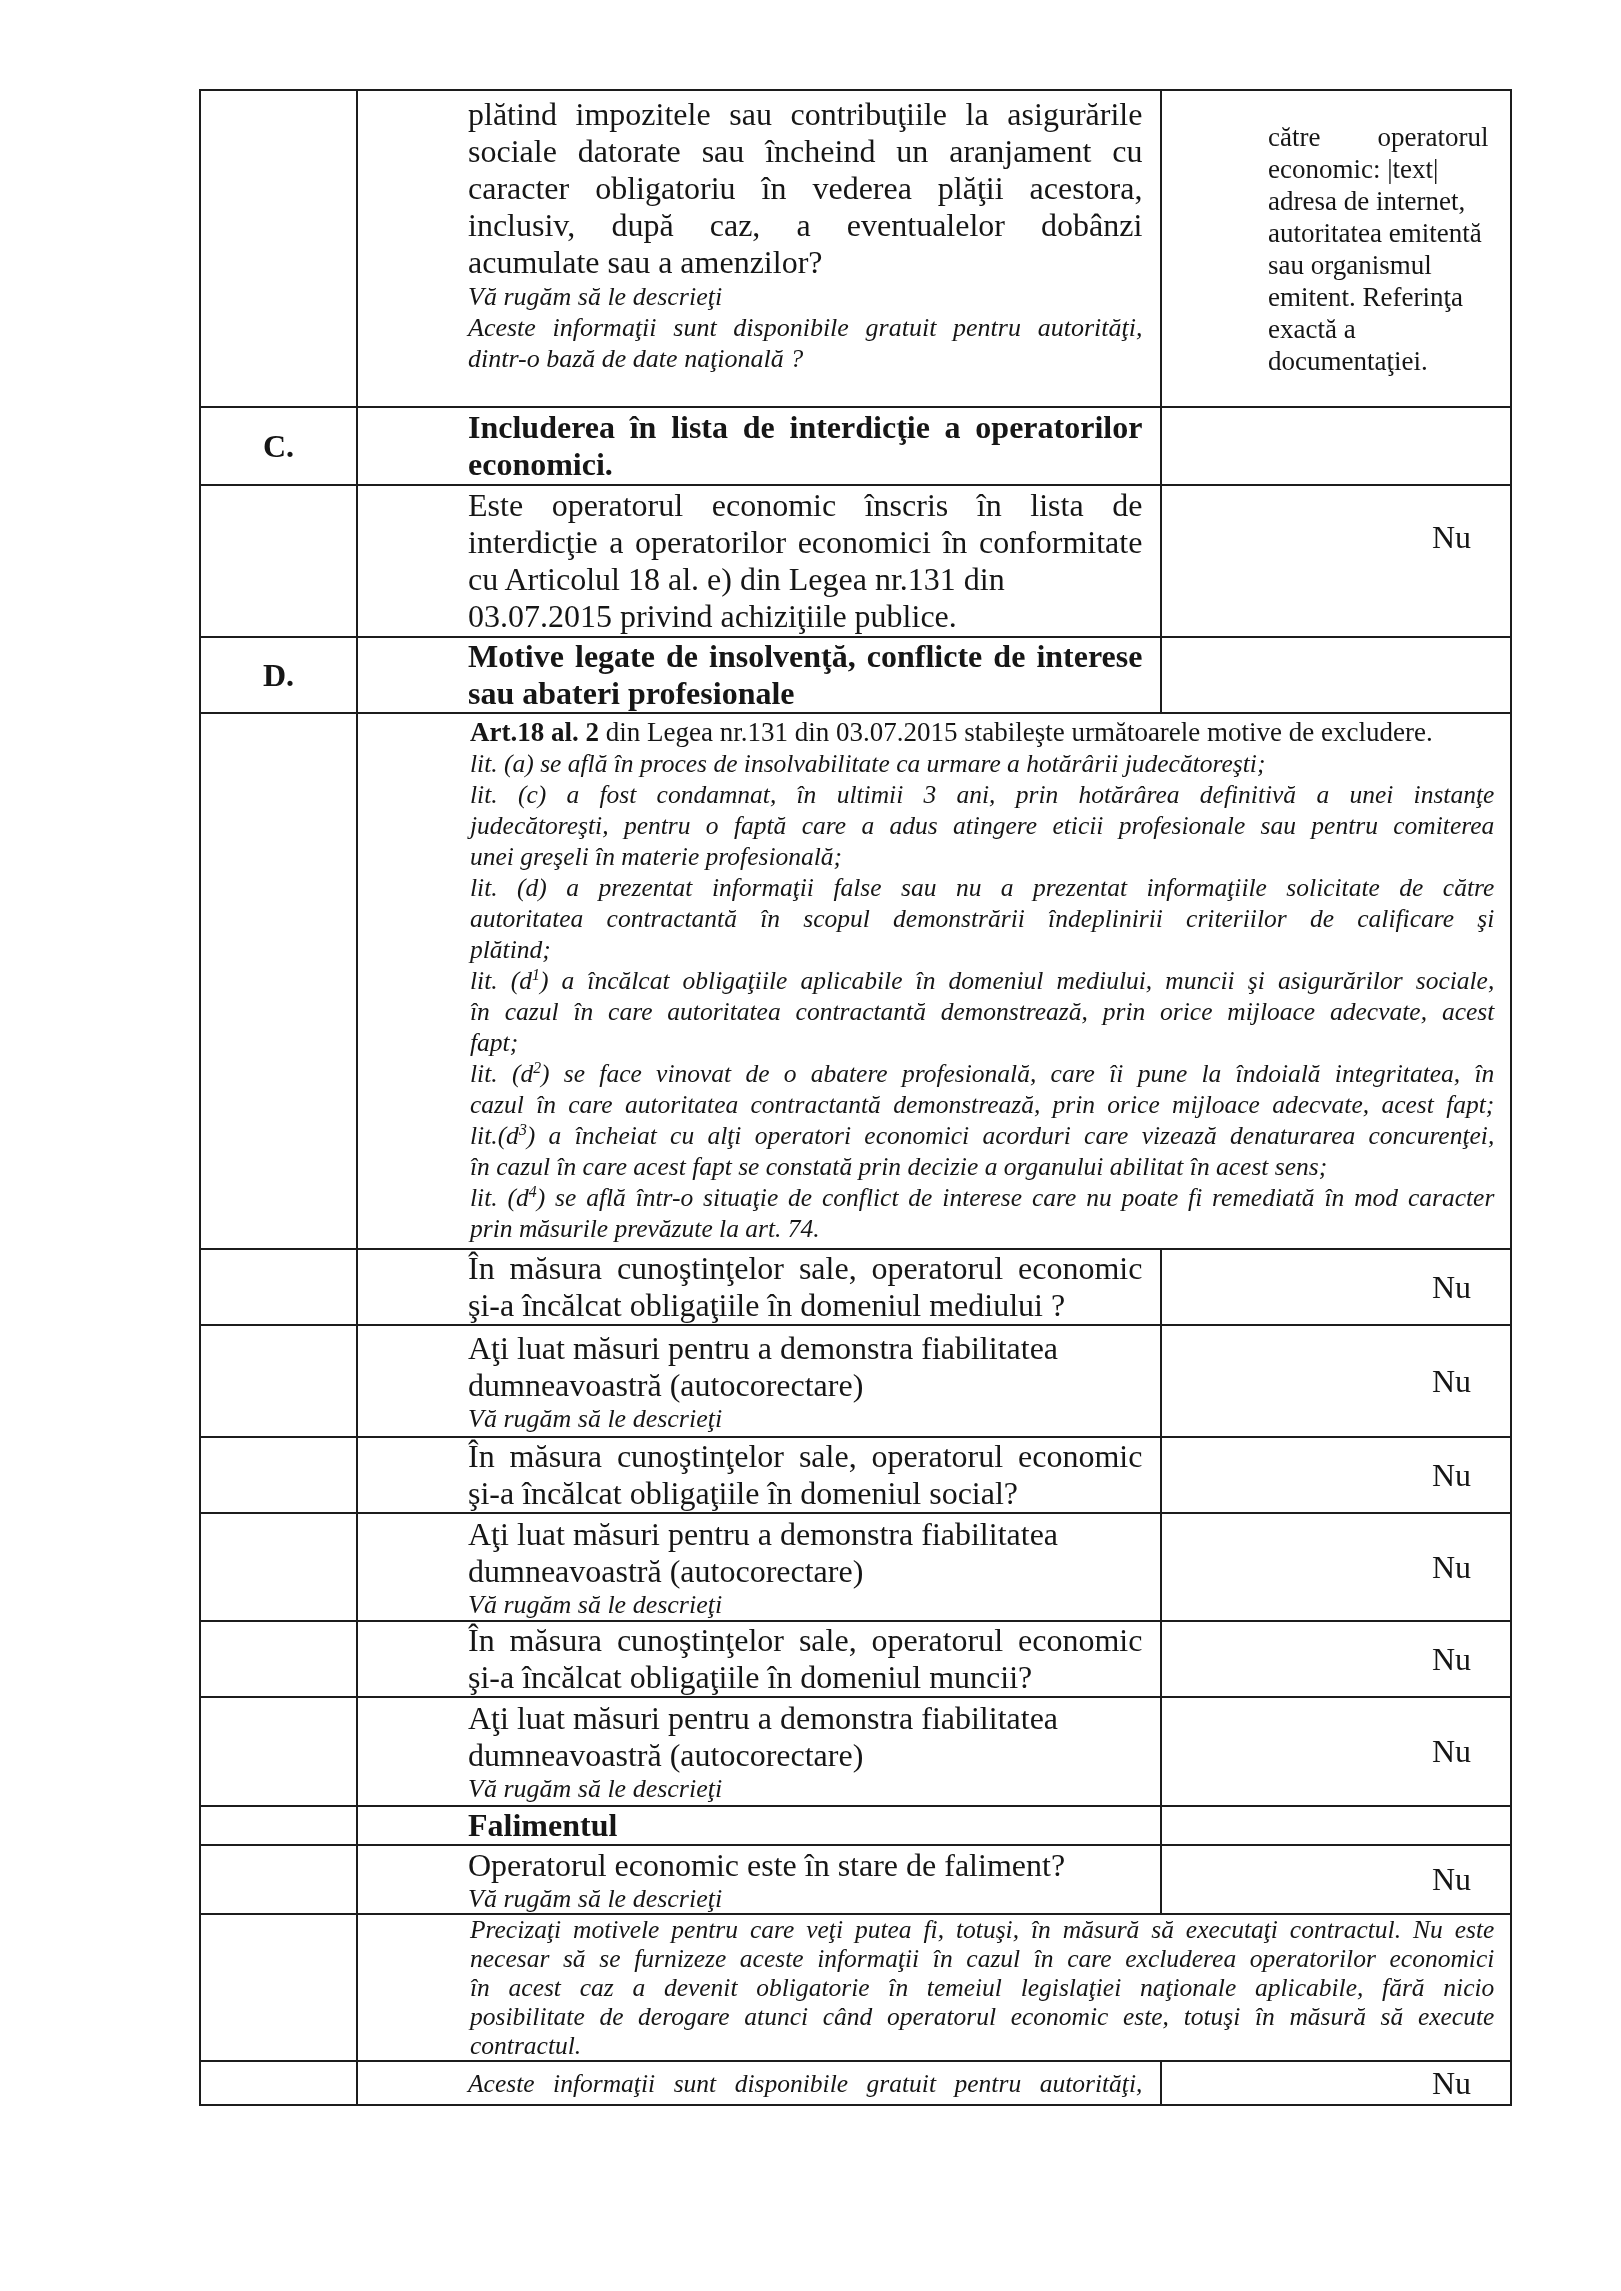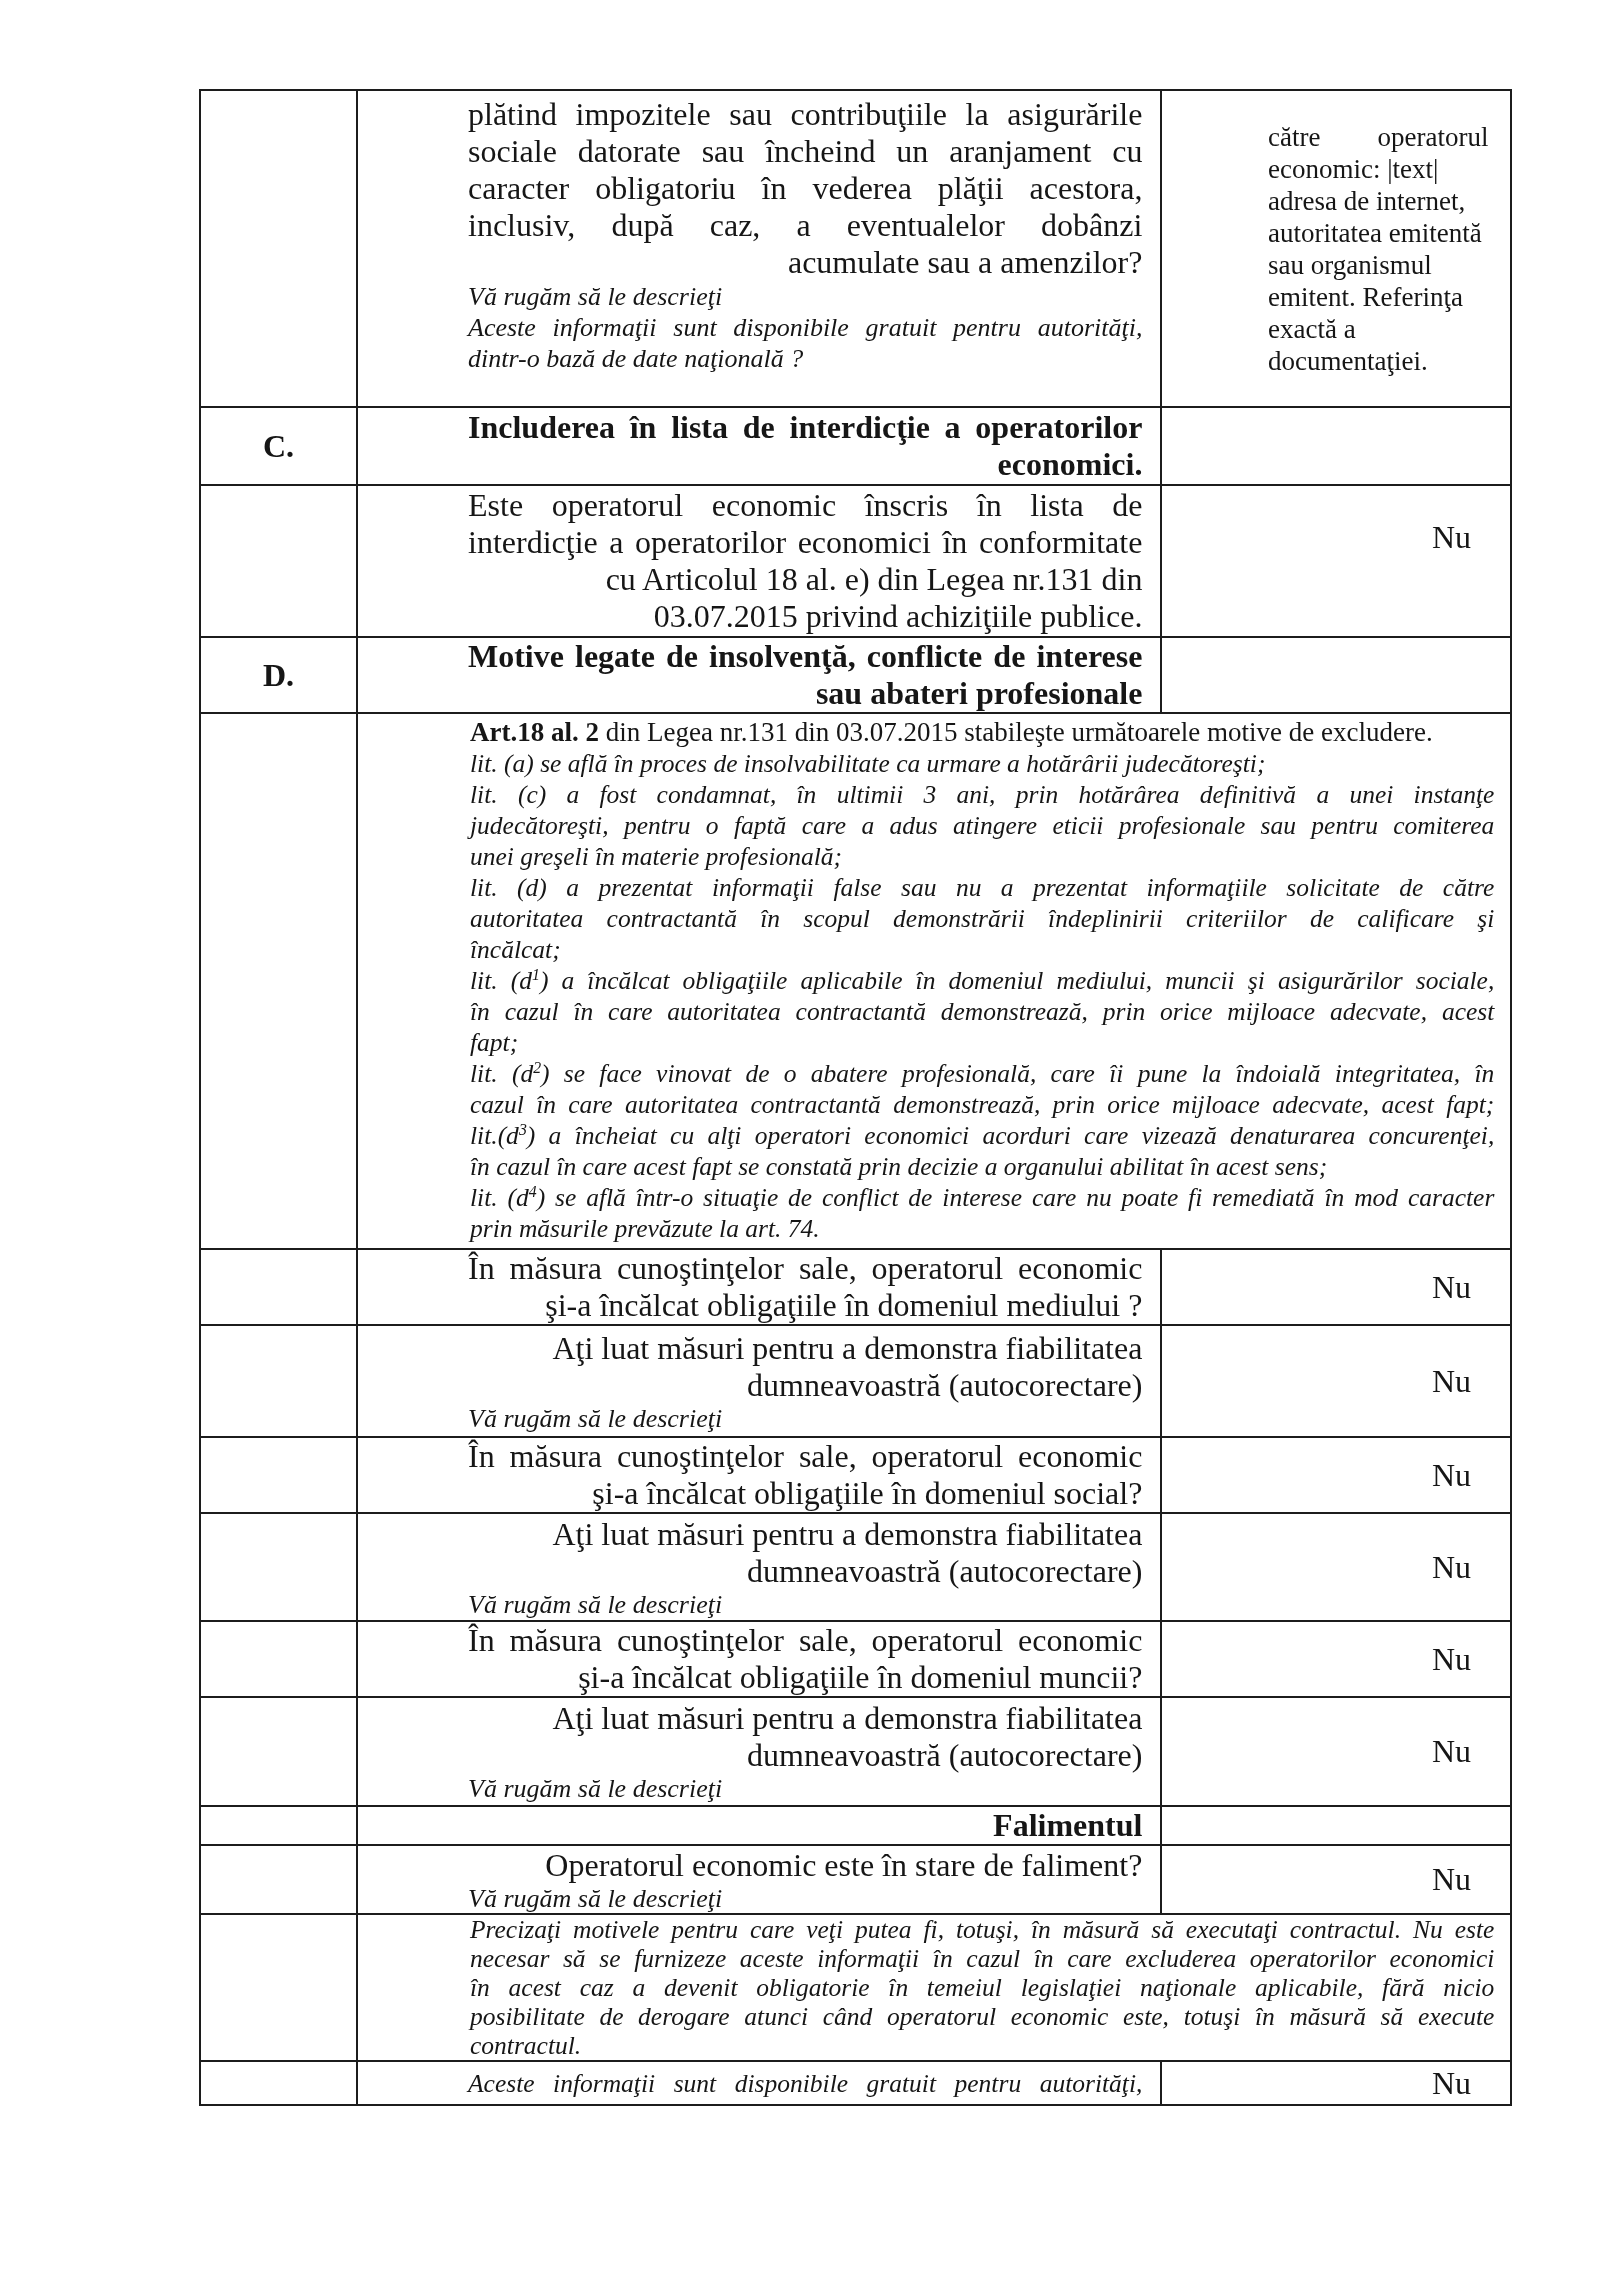--- a/index.html
+++ b/index.html
@@ -16,21 +16,21 @@
   .c1 { text-align:center; font-weight:bold; font-size:32px; }
   .c2 { padding:0 17.6px 0 110px !important; }
   .span23 { padding:0 15.7px 0 112px !important; }
   .c3txt { padding:0 21.6px 0 106px !important; font-size:27px; line-height:32px; }
   .ans { text-align:right; padding-right:39px !important; font-size:32px; }
   .ans-up { padding-bottom:47px !important; }
   .top { vertical-align:top !important; padding-top:4.9px !important; }
   .ln { white-space:nowrap; }
   .j { text-align:justify; text-align-last:justify; }
   .l { text-align:left; }
-  .main { font-size:32px; line-height:37px;text-align:right; }
+  .main { font-size:32px; line-height:37px; }
   .sm { font-size:26px; line-height:29px; font-style:italic; }
   .sm32 { font-size:26px; line-height:31px; font-style:italic; }
   .b { font-weight:bold; }
   .art-reg { font-size:27px; line-height:31px; }
   .art-it { font-size:25.5px; line-height:31px; font-style:italic; }
   .prec { font-size:25.5px; line-height:29px; font-style:italic; }
   sup { font-size:0.62em; line-height:0; vertical-align:super; }
   .art-cell { vertical-align:top !important; padding-top:2.9px !important; }
 </style>
 </head>
@@ -103,21 +103,21 @@
       <div class="ln l art-reg"><span class="b">Art.18 al. 2</span><span> din Legea nr.131 din 03.07.2015 stabileşte următoarele motive de excludere.</span></div>
 
       <div class="ln l art-it"><span>lit. (a)</span><sup></sup><span></span><span> se află în proces de insolvabilitate ca urmare a hotărârii judecătoreşti;</span></div>
 
       <div class="ln j art-it"><span>lit. (c)</span><sup></sup><span></span><span> a fost condamnat, în ultimii 3 ani, prin hotărârea definitivă a unei instanţe</span></div>
       <div class="ln j art-it">judecătoreşti, pentru o faptă care a adus atingere eticii profesionale sau pentru comiterea</div>
       <div class="ln l art-it">unei greşeli în materie profesională;</div>
 
       <div class="ln j art-it"><span>lit. (d)</span><sup></sup><span></span><span> a prezentat informaţii false sau nu a prezentat informaţiile solicitate de către</span></div>
       <div class="ln j art-it">autoritatea contractantă în scopul demonstrării îndeplinirii criteriilor de calificare şi</div>
-      <div class="ln l art-it">încălcat;</div>
+      <div class="ln l art-it">plătind;</div>
 
       <div class="ln j art-it"><span>lit. (d</span><sup>1</sup><span>)</span><span> a încălcat obligaţiile aplicabile în domeniul mediului, muncii şi asigurărilor sociale,</span></div>
       <div class="ln j art-it">în cazul în care autoritatea contractantă demonstrează, prin orice mijloace adecvate, acest</div>
       <div class="ln l art-it">fapt;</div>
 
       <div class="ln j art-it"><span>lit. (d</span><sup>2</sup><span>)</span><span> se face vinovat de o abatere profesională, care îi pune la îndoială integritatea, în</span></div>
       <div class="ln j art-it">cazul în care autoritatea contractantă demonstrează, prin orice mijloace adecvate, acest fapt;</div>
 
       <div class="ln j art-it"><span>lit.(d</span><sup>3</sup><span>)</span><span> a încheiat cu alţi operatori economici acorduri care vizează denaturarea concurenţei,</span></div>
       <div class="ln l art-it">în cazul în care acest fapt se constată prin decizie a organului abilitat în acest sens;</div>

